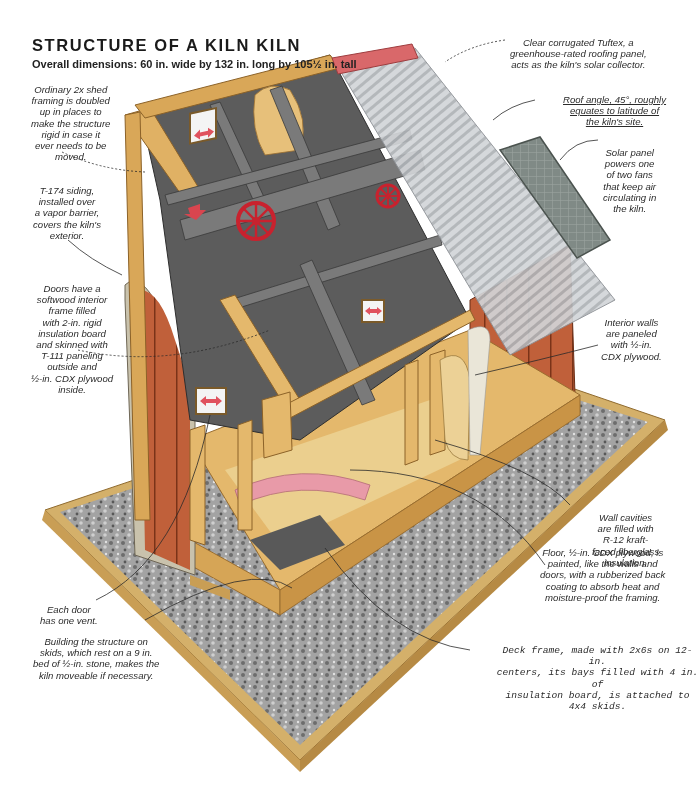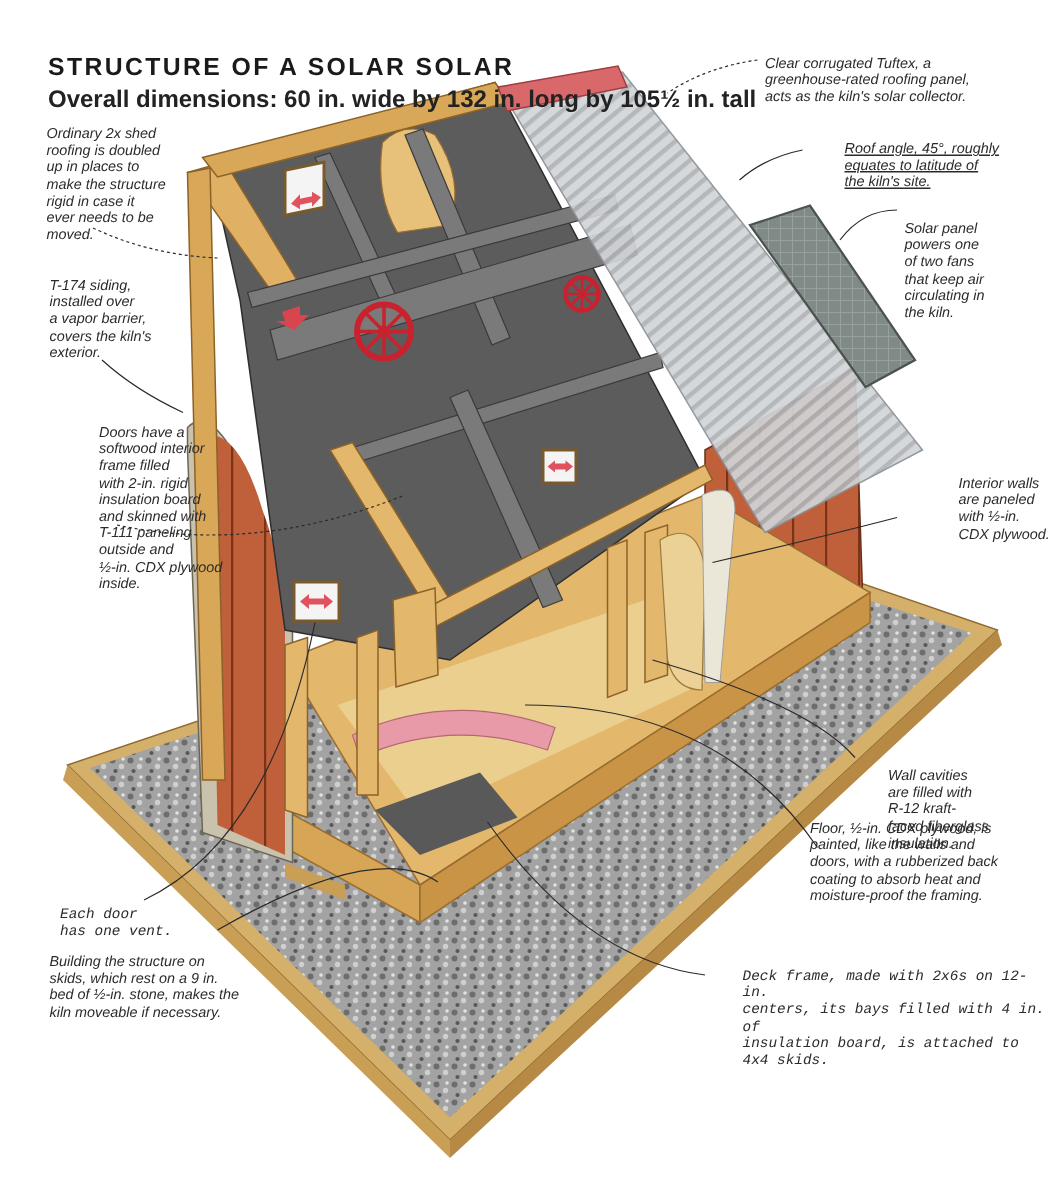--- a/index.html
+++ b/index.html
@@ -6,25 +6,25 @@
   html, body { width: 700px; height: 791px; background: #ffffff; overflow: hidden; }
   body { position: relative; font-family: "Liberation Sans", sans-serif; color: #2a2a2a; }
   .title {
     position: absolute; left: 32px; top: 36px;
     font-family: "Liberation Sans", sans-serif; font-weight: bold;
     font-size: 16.5px; letter-spacing: 1.6px; color: #1a1a1a;
   }
   .subtitle {
     position: absolute; left: 32px; top: 58px;
     font-family: "Liberation Sans", sans-serif; font-weight: bold;
-    font-size: 16px; color: #222;
+    font-size: 11px; color: #222;
   }
   .note {
     position: absolute; font-style: italic; font-size: 9.6px; line-height: 11.2px;
-    color: #2b2b2b; white-space: pre-line; font-family: "Liberation Sans", sans-serif;
+    color: #2b2b2b; white-space: pre-line; font-family: "Liberation Sans", sans-serif; text-align: center;
   }
   svg.art { position: absolute; left: 0; top: 0; }
 </style>
 </head>
 <body>
 
 <svg class="art" width="700" height="791" viewBox="0 0 700 791">
   <defs>
     <pattern id="gravel" width="12" height="12" patternUnits="userSpaceOnUse">
       <rect width="12" height="12" fill="#a3a3a3"></rect>
@@ -150,65 +150,65 @@
     <path d="M505,40 Q470,45 445,62" stroke-dasharray="2,2"></path>
     <path d="M535,100 Q510,105 493,120"></path>
     <path d="M598,140 Q575,140 560,160"></path>
     <path d="M598,345 Q540,360 475,375"></path>
     <path d="M570,505 Q540,470 435,440"></path>
     <path d="M545,565 Q480,470 350,470"></path>
     <path d="M470,650 Q390,640 325,548"></path>
   </g>
 </svg>
 
-<div class="title">STRUCTURE OF A SOLAR SOLAR</div>
+<div class="title">STRUCTURE OF A KILN KILN</div>
 <div class="subtitle">Overall dimensions: 60 in. wide by 132 in. long by 105½ in. tall</div>
 
 <div class="note" style="left:31px; top:84px;">Ordinary 2x shed
-roofing is doubled
+framing is doubled
 up in places to
 make the structure
 rigid in case it
 ever needs to be
 moved.</div>
 <div class="note" style="left:33px; top:185px;">T-174 siding,
 installed over
 a vapor barrier,
 covers the kiln's
 exterior.</div>
-<div class="note" style="left:31px; top:283px;margin-left:35px;">Doors have a
+<div class="note" style="left:31px; top:283px;">Doors have a
 softwood interior
 frame filled
 with 2-in. rigid
 insulation board
 and skinned with
 T-111 paneling
 outside and
 ½-in. CDX plywood
 inside.</div>
-<div class="note" style="left:40px; top:604px;font-family:Liberation Mono, monospace;">Each door
+<div class="note" style="left:40px; top:604px;">Each door
 has one vent.</div>
 <div class="note" style="left:33px; top:636px;">Building the structure on
 skids, which rest on a 9 in.
 bed of ½-in. stone, makes the
 kiln moveable if necessary.</div>
 
 <div class="note" style="left:510px; top:37px;">Clear corrugated Tuftex, a
 greenhouse-rated roofing panel,
 acts as the kiln's solar collector.</div>
 <div class="note" style="left:563px; top:94px;text-decoration:underline;">Roof angle, 45°, roughly
 equates to latitude of
 the kiln's site.</div>
 <div class="note" style="left:603px; top:147px;">Solar panel
 powers one
 of two fans
 that keep air
 circulating in
 the kiln.</div>
-<div class="note" style="left:601px; top:317px;margin-left:38px;">Interior walls
+<div class="note" style="left:601px; top:317px;">Interior walls
 are paneled
 with ½-in.
 CDX plywood.</div>
 <div class="note" style="left:592px; top:512px;">Wall cavities
 are filled with
 R-12 kraft-
 faced fiberglass
 insulation.</div>
 <div class="note" style="left:540px; top:547px;">Floor, ½-in. CDX plywood, is
 painted, like the walls and

